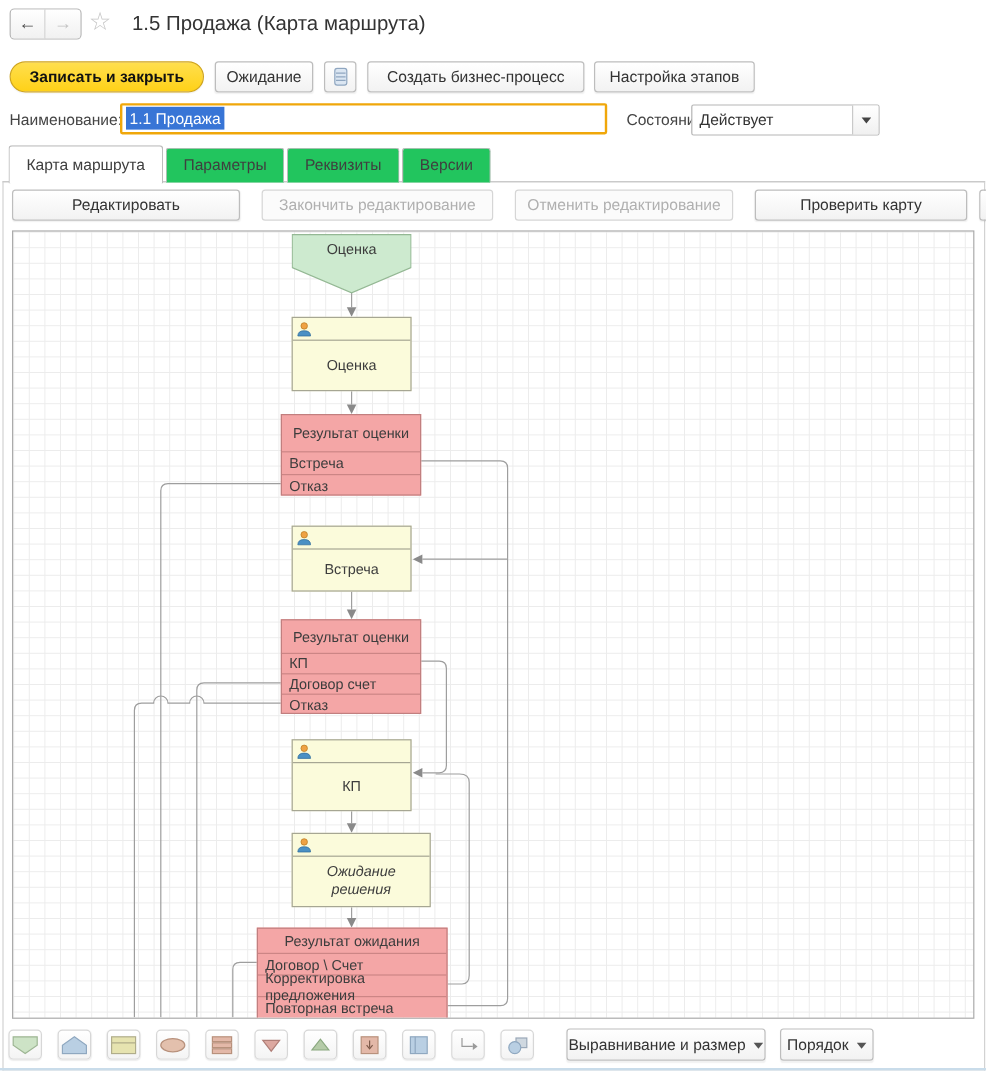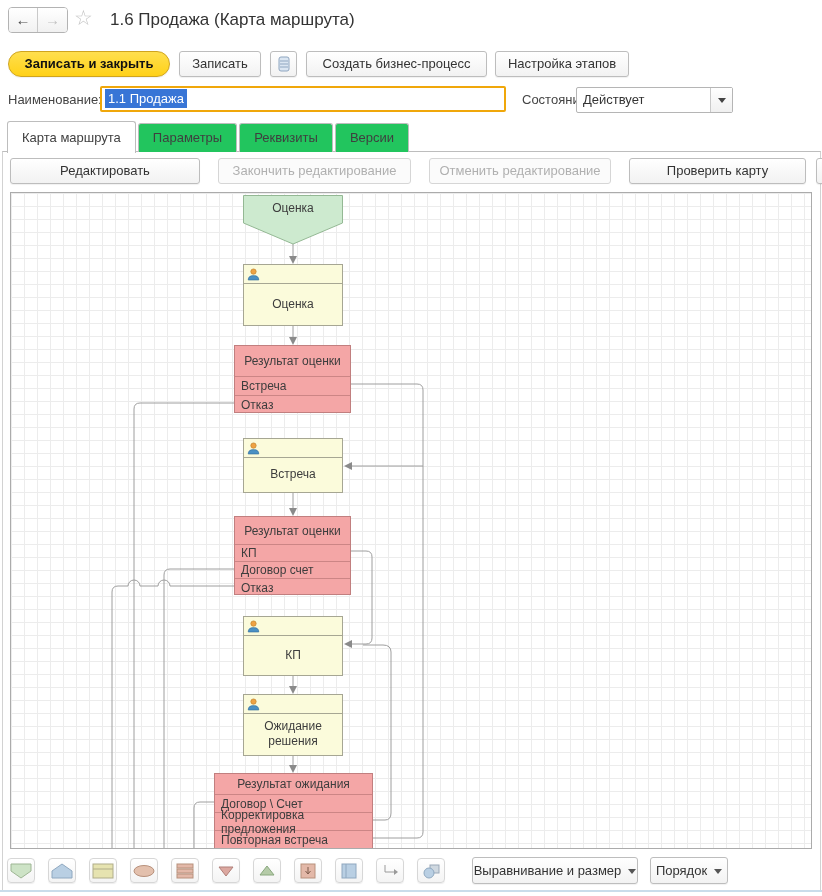--- a/index.html
+++ b/index.html
@@ -66,24 +66,24 @@
 </head>
 <body>
 
 <div class="screen">
 
   <div class="navgroup">
     <button class="navbtn back">←</button>
     <button class="navbtn fwd">→</button>
   </div>
   <span class="star">☆</span>
-  <h1 class="pagetitle">1.6 Продажа (Карта маршрута)</h1>
+  <h1 class="pagetitle">1.5 Продажа (Карта маршрута)</h1>
 
   <button class="btn primary" style="left:8px;top:51px;width:162px;border-radius:13px;">Записать и закрыть</button>
-  <button class="btn" style="left:179px;top:51px;width:82px;">Записать</button>
+  <button class="btn" style="left:179px;top:51px;width:82px;">Ожидание</button>
   <button class="btn iconbtn" style="left:270px;top:51px;width:27px;">
     <svg width="12" height="16" viewBox="0 0 12 16">
       <rect x="1" y="1" width="10" height="14" rx="2" fill="#dbe6f2" stroke="#8fa6c0"></rect>
       <line x1="2" y1="5" x2="10" y2="5" stroke="#8fa6c0"></line>
       <line x1="2" y1="8" x2="10" y2="8" stroke="#8fa6c0"></line>
       <line x1="2" y1="11" x2="10" y2="11" stroke="#8fa6c0"></line>
     </svg>
   </button>
   <button class="btn" style="left:306px;top:51px;width:181px;">Создать бизнес-процесс</button>
   <button class="btn" style="left:495px;top:51px;width:134px;">Настройка этапов</button>
@@ -193,21 +193,21 @@
     <div class="node task" style="left:232px;top:423px;width:100px;height:60px;">
       <div class="thead">
         <svg width="13" height="13" viewBox="0 0 13 13">
           <circle cx="6.5" cy="3.6" r="2.7" fill="#efa243" stroke="#b97b20" stroke-width="0.6"></circle>
           <path d="M1.2,12 Q1.2,7.6 6.5,7.6 Q11.8,7.6 11.8,12 Z" fill="#4a90c4" stroke="#2d6a9a" stroke-width="0.6"></path>
         </svg>
       </div>
       <div class="tbody">КП</div>
     </div>
 
-    <div class="node task" style="left:232px;top:501px;width:100px;height:62px;">
+    <div class="node task" style="left:232px;top:501px;width:116px;height:62px;font-style:italic;">
       <div class="thead">
         <svg width="13" height="13" viewBox="0 0 13 13">
           <circle cx="6.5" cy="3.6" r="2.7" fill="#efa243" stroke="#b97b20" stroke-width="0.6"></circle>
           <path d="M1.2,12 Q1.2,7.6 6.5,7.6 Q11.8,7.6 11.8,12 Z" fill="#4a90c4" stroke="#2d6a9a" stroke-width="0.6"></path>
         </svg>
       </div>
       <div class="tbody" style="padding:0 14px;">Ожидание решения</div>
     </div>
 
     <div class="node switch" style="left:203px;top:580px;width:159px;height:80px;">

